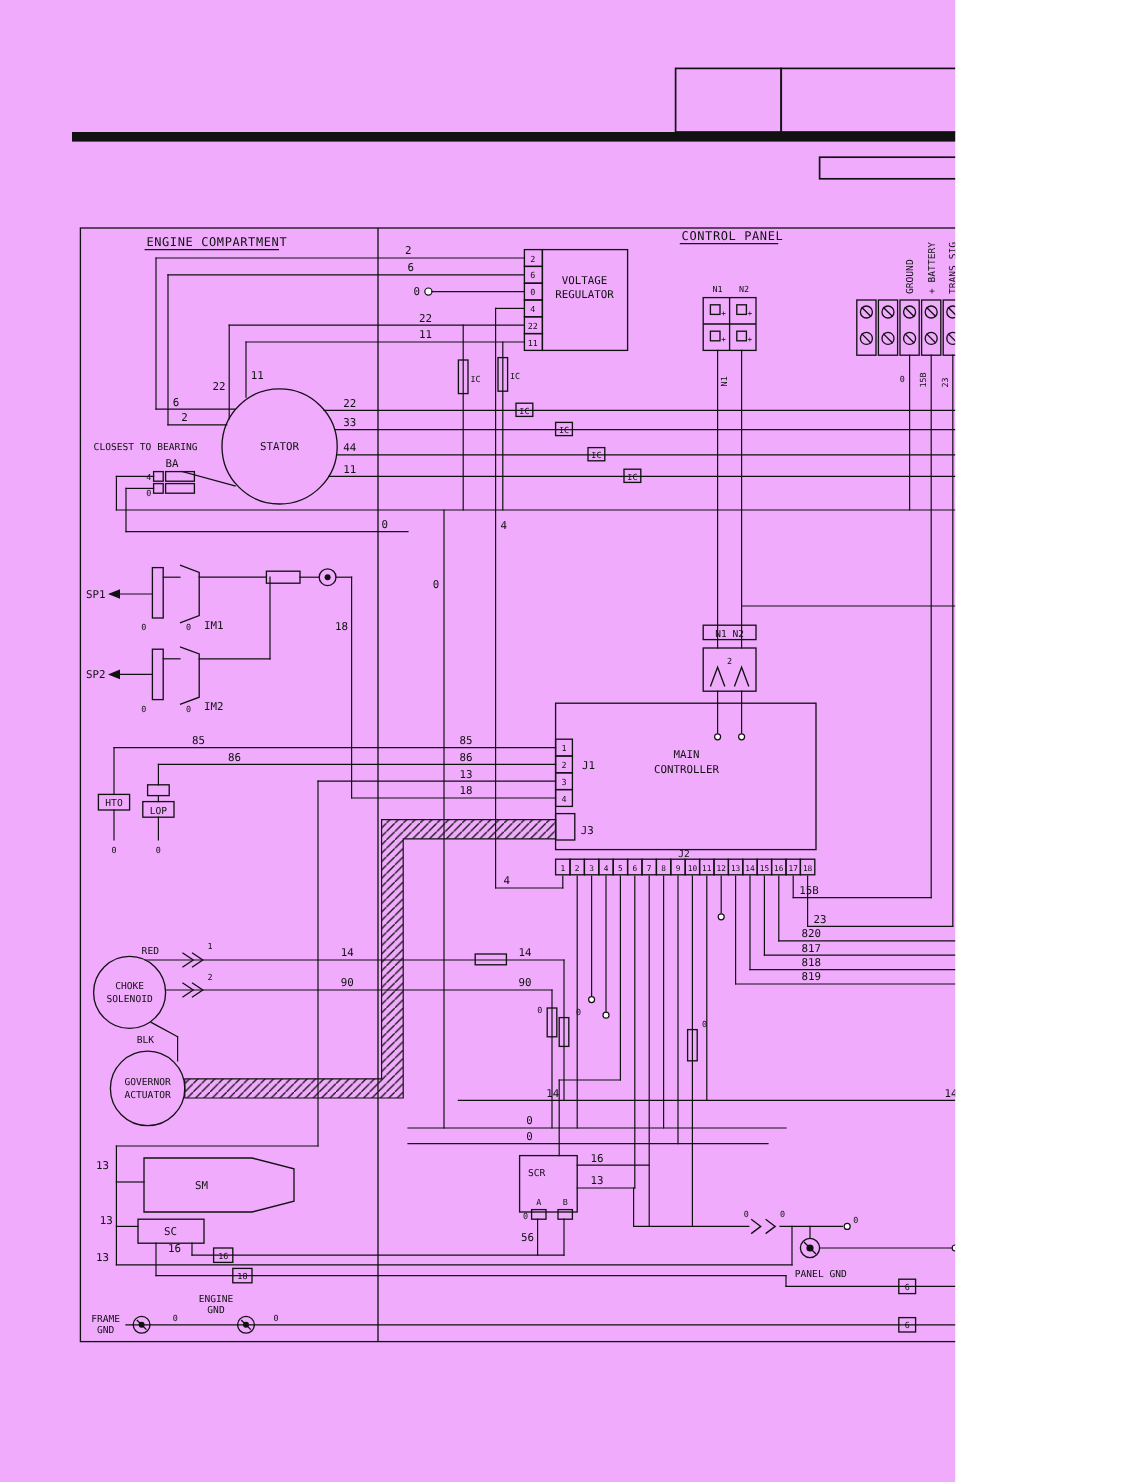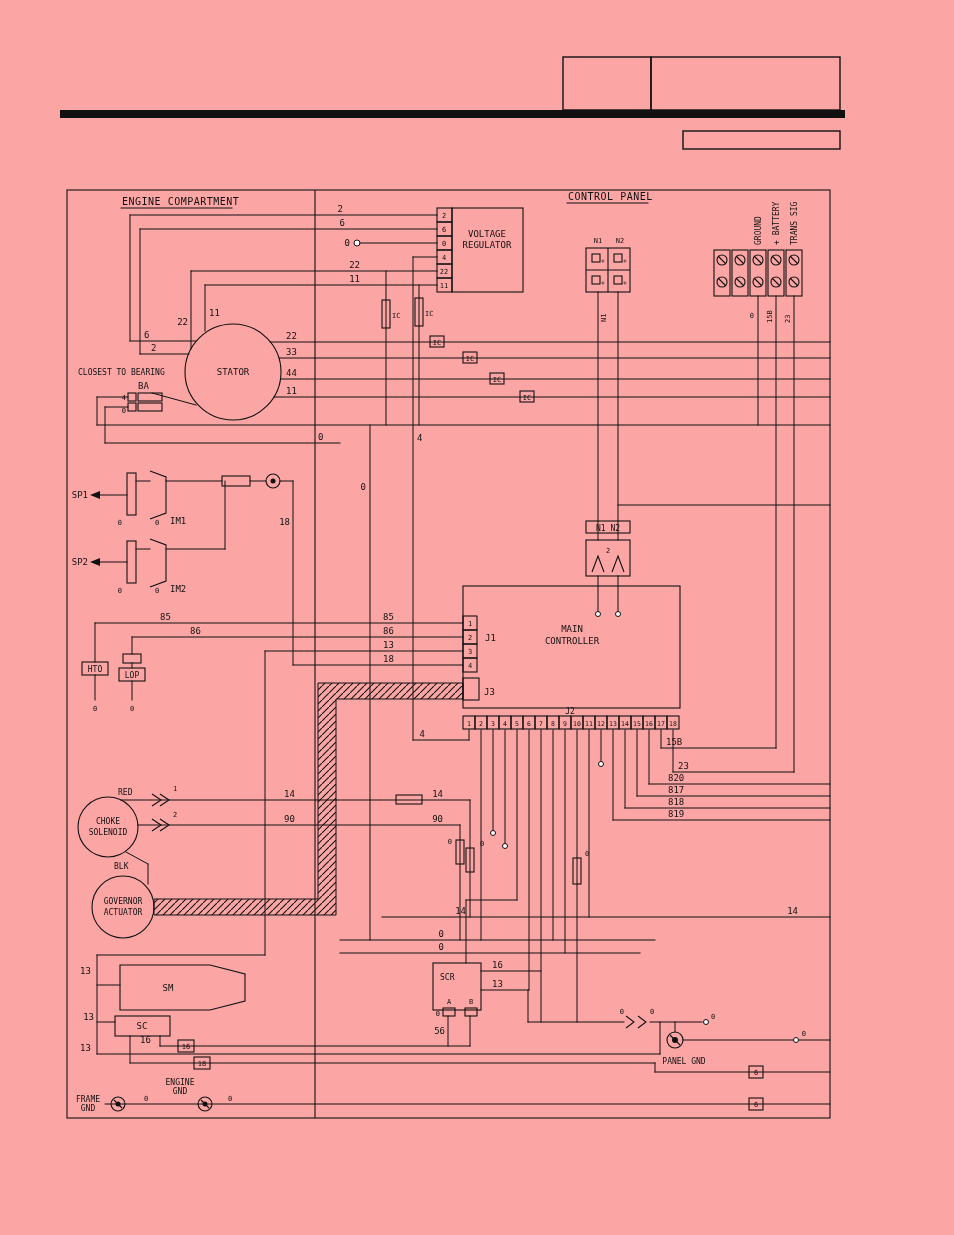--- a/index.html
+++ b/index.html
@@ -1,16 +1,16 @@
 <!DOCTYPE html>
 <html><head>
 <meta charset="utf-8">
 <style>
   html,body { margin:0; padding:0; background:#ffffff; }
-  .page { position:relative; width:954px; height:1235px; background:#fca5a5; overflow:hidden; }
+  .page { position:relative; width:796px; height:1235px; background:#f0abfc; overflow:hidden; }
   svg text { font-family:"DejaVu Sans Mono","Liberation Mono",monospace; font-size:9px; fill:#111; }
   svg .t10 { font-size:10px; letter-spacing:0.5px; }
   svg .t8  { font-size:8px; }
   svg .t7  { font-size:7px; }
   svg .t6  { font-size:6.5px; }
   svg .mid { text-anchor:middle; }
   svg .end { text-anchor:end; }
   .wire line, .wire polyline, .wire path { stroke:#111; stroke-width:1; fill:none; stroke-linecap:square; }
   .wire circle { stroke:#111; stroke-width:1; fill:#fff; }
   .cmp rect, .cmp circle, .cmp polyline, .cmp polygon, .cmp line, .cmp path { stroke:#111; stroke-width:1.1; fill:none; }

